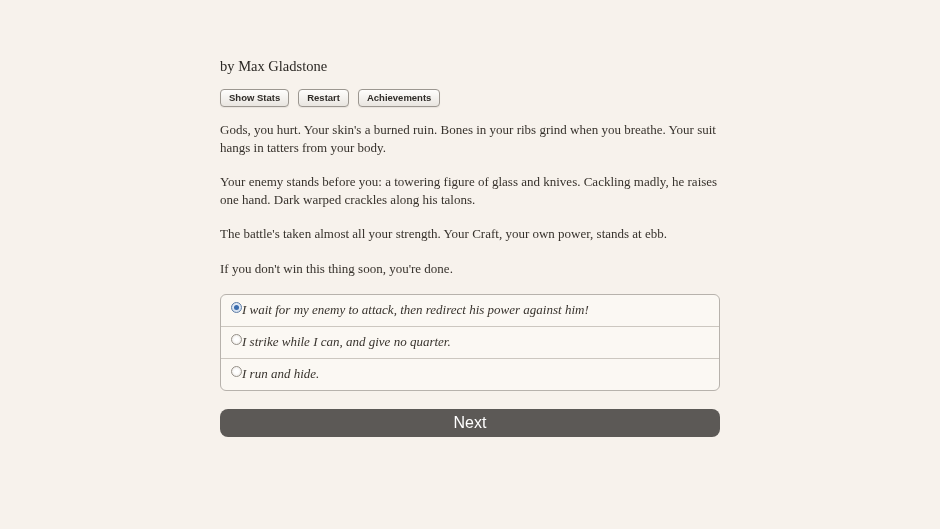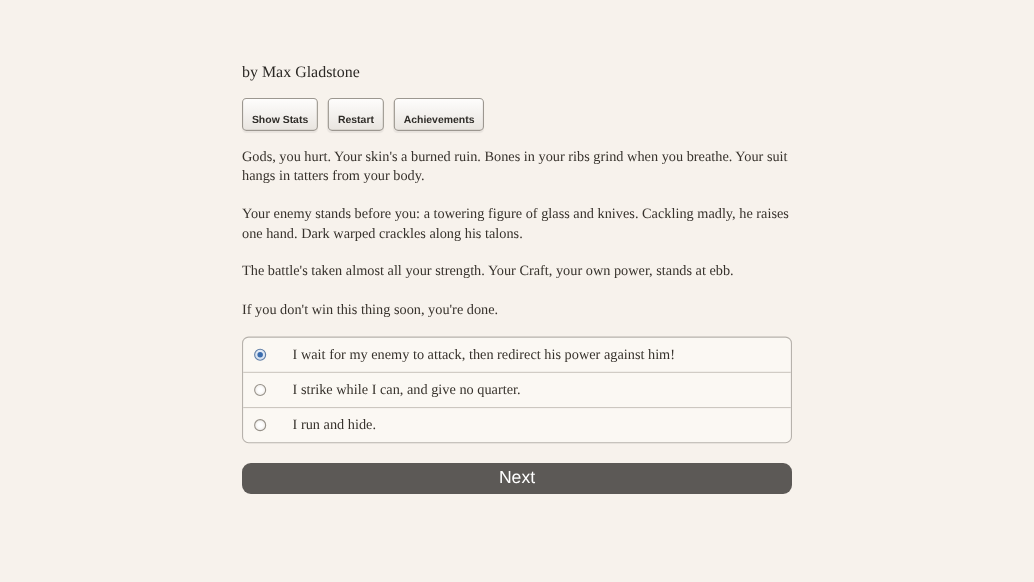--- a/index.html
+++ b/index.html
@@ -27,46 +27,47 @@
     margin-bottom: 14px;
   }
   .mini-btn {
     font-family: "Liberation Sans", sans-serif;
     font-size: 9.5px;
     font-weight: bold;
     color: #2f2c28;
     background: linear-gradient(#fefdfc, #e9e5e0);
     border: 1px solid #9c9790;
     border-radius: 4px;
-    padding: 14px 8px 3px 8px;
+    padding: 2px 8px 3px 8px;
     cursor: pointer;
     box-shadow: 0 1px 1px rgba(0,0,0,0.06);
     white-space: nowrap;
   }
   .story p {
     font-size: 13px;
     line-height: 17.5px;
     margin-bottom: 17px;
     color: #37322c;
   }
   .choices {
     background: #fbf8f3;
     border: 1px solid #b7b2ac;
     border-radius: 6px;
     overflow: hidden;
     margin-top: 2px;
   }
   .choice-row {
     display: flex;
-    align-items: center;
-    gap: 24px;
+    align-items: flex-start;
+    gap: 0;
     padding: 7px 10px 8px 10px;
     border-bottom: 1px solid #ccc7c0;
     cursor: pointer;
     min-height: 31px;
+    font-style: italic;
   }
   .choice-row:last-child { border-bottom: none; }
   .radio {
     display: inline-block;
     width: 11px;
     height: 11px;
     border-radius: 50%;
     border: 1px solid #969189;
     background: radial-gradient(#ffffff 30%, #e7e3de);
     flex: 0 0 auto;

